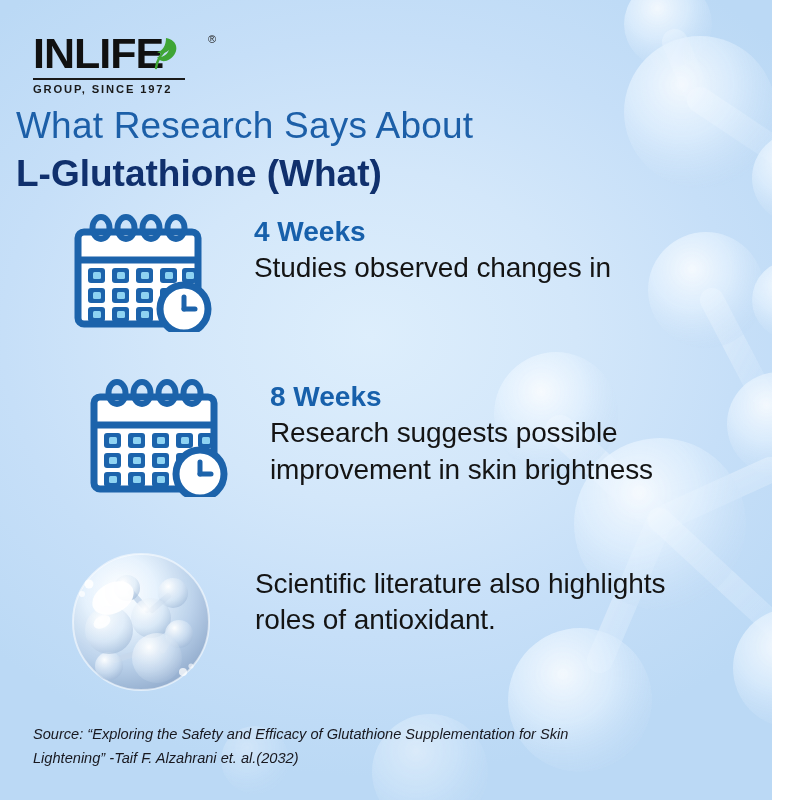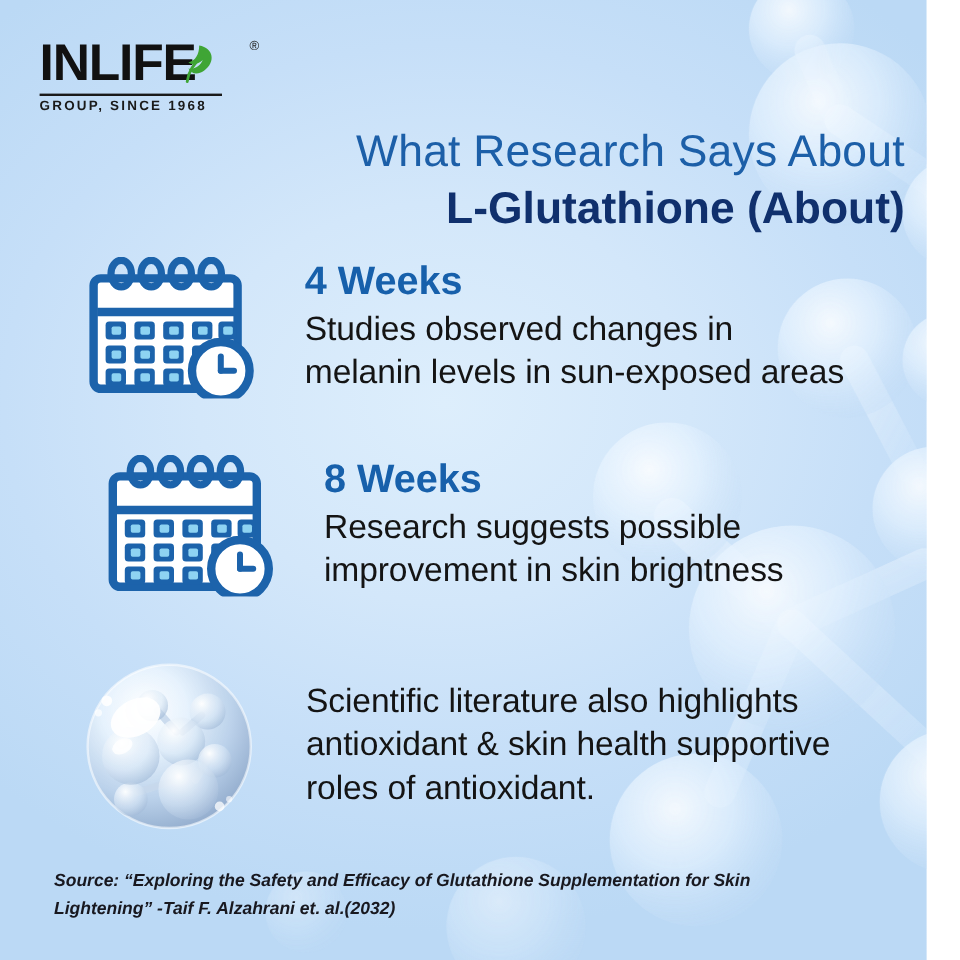--- a/index.html
+++ b/index.html
@@ -70,24 +70,23 @@
     font-weight: 700;
     letter-spacing: 1.85px;
     color: #1a1a1a;
     margin-top: 3px;
     white-space: nowrap;
   }
 
   
   .headline {
     position: absolute;
-    left: 0;
+    left: 16px;
     top: 104px;
     width: 780px;
-    text-align: right;
     padding-right: 26px;
     box-sizing: border-box;
   }
   .headline-line1 {
     font-size: 37px;
     font-weight: 400;
     color: #1c5fa8;
     letter-spacing: 0.2px;
     line-height: 1.18;
     white-space: nowrap;
@@ -109,21 +108,21 @@
     align-items: flex-start;
   }
   .row-icon {
     flex: 0 0 auto;
     position: relative;
   }
   .row-text {
     flex: 1 1 auto;
   }
   .row-heading {
-    font-size: 33px;
+    font-size: 28px;
     font-weight: 700;
     color: #1760ab;
     line-height: 1.12;
     margin-bottom: 3px;
     white-space: nowrap;
   }
   .row-body {
     font-size: 28px;
     font-weight: 400;
     color: #141414;
@@ -140,24 +139,23 @@
   #row-3 .row-text { padding-left: 28px; padding-top: 18px; }
 
   
   .source {
     position: absolute;
     left: 33px;
     top: 723px;
     width: 640px;
     font-size: 14.6px;
     font-style: italic;
-    font-weight: 700;
+    font-weight: 400;
     color: #18181f;
     line-height: 1.62;
-    margin-left: 12px;
   }
   .source span { display: block; white-space: nowrap; }
 </style>
 </head>
 <body>
 
 <div id="canvas">
 
   <svg class="bg-molecules" viewBox="0 0 800 800" width="800" height="800" aria-hidden="true">
     <defs>
@@ -213,26 +211,26 @@
   <div class="logo-block">
     <div class="logo-word">
       <span>INLIFE</span>
       <span class="logo-reg">®</span>
       <svg class="logo-leaf" viewBox="0 0 30 34" aria-hidden="true">
         <path d="M15 2 C27 4 29 16 19 23 C13 27 8 25 6 21 C11 22 16 19 18 14 C14 18 9 18 6 16 C12 15 15 9 15 2 Z" fill="#3fa535"></path>
         <path d="M5 32 C6 24 10 17 18 11" stroke="#3fa535" stroke-width="2.4" fill="none" stroke-linecap="round"></path>
       </svg>
     </div>
     <div class="logo-rule"></div>
-    <div class="logo-tag">GROUP, SINCE 1968</div>
+    <div class="logo-tag">GROUP, SINCE 1972</div>
   </div>
 
   <div class="headline">
     <div class="headline-line1">What Research Says About</div>
-    <div class="headline-line2">L-Glutathione (About)</div>
+    <div class="headline-line2">L-Glutathione (What)</div>
   </div>
 
   <div class="row" id="row-1">
     <div class="row-icon">
       <svg width="148" height="118" viewBox="0 0 148 118" aria-hidden="true">
         <rect x="10" y="18" width="120" height="92" rx="6" fill="#ffffff" stroke="#1c63ab" stroke-width="7"></rect>
         <line x1="13" y1="46" x2="127" y2="46" stroke="#1c63ab" stroke-width="7"></line>
         <g fill="none" stroke="#1c63ab" stroke-width="6">
           <ellipse cx="33" cy="14" rx="8.5" ry="11"></ellipse>
           <ellipse cx="58" cy="14" rx="8.5" ry="11"></ellipse>
@@ -273,21 +271,20 @@
         </g>
         <circle cx="116" cy="95" r="24" fill="#ffffff" stroke="#1c63ab" stroke-width="7"></circle>
         <line x1="116" y1="95" x2="116" y2="83" stroke="#1c63ab" stroke-width="5" stroke-linecap="round"></line>
         <line x1="116" y1="95" x2="127" y2="95" stroke="#1c63ab" stroke-width="5" stroke-linecap="round"></line>
       </svg>
     </div>
     <div class="row-text">
       <div class="row-heading">4 Weeks</div>
       <div class="row-body">
         <span>Studies observed changes in</span>
-        <span>melanin levels in sun-exposed areas</span>
       </div>
     </div>
   </div>
 
   <div class="row" id="row-2">
     <div class="row-icon">
       <svg width="148" height="118" viewBox="0 0 148 118" aria-hidden="true">
         <rect x="10" y="18" width="120" height="92" rx="6" fill="#ffffff" stroke="#1c63ab" stroke-width="7"></rect>
         <line x1="13" y1="46" x2="127" y2="46" stroke="#1c63ab" stroke-width="7"></line>
         <g fill="none" stroke="#1c63ab" stroke-width="6">
@@ -367,21 +364,20 @@
         <ellipse cx="47" cy="74" rx="9" ry="6" fill="#ffffff" opacity="0.8" transform="rotate(-28 47 74)"></ellipse>
         <circle cx="34" cy="36" r="4.5" fill="#ffffff" opacity="0.85"></circle>
         <circle cx="27" cy="46" r="3" fill="#ffffff" opacity="0.7"></circle>
         <circle cx="128" cy="124" r="4" fill="#ffffff" opacity="0.75"></circle>
         <circle cx="136" cy="118" r="2.6" fill="#ffffff" opacity="0.6"></circle>
       </svg>
     </div>
     <div class="row-text">
       <div class="row-body">
         <span>Scientific literature also highlights</span>
-        <span>antioxidant &amp; skin health supportive</span>
         <span>roles of antioxidant.</span>
       </div>
     </div>
   </div>
 
   <div class="source">
     <span>Source: “Exploring the Safety and Efficacy of Glutathione Supplementation for Skin</span>
     <span>Lightening” -Taif F. Alzahrani et. al.(2032)</span>
   </div>
 

